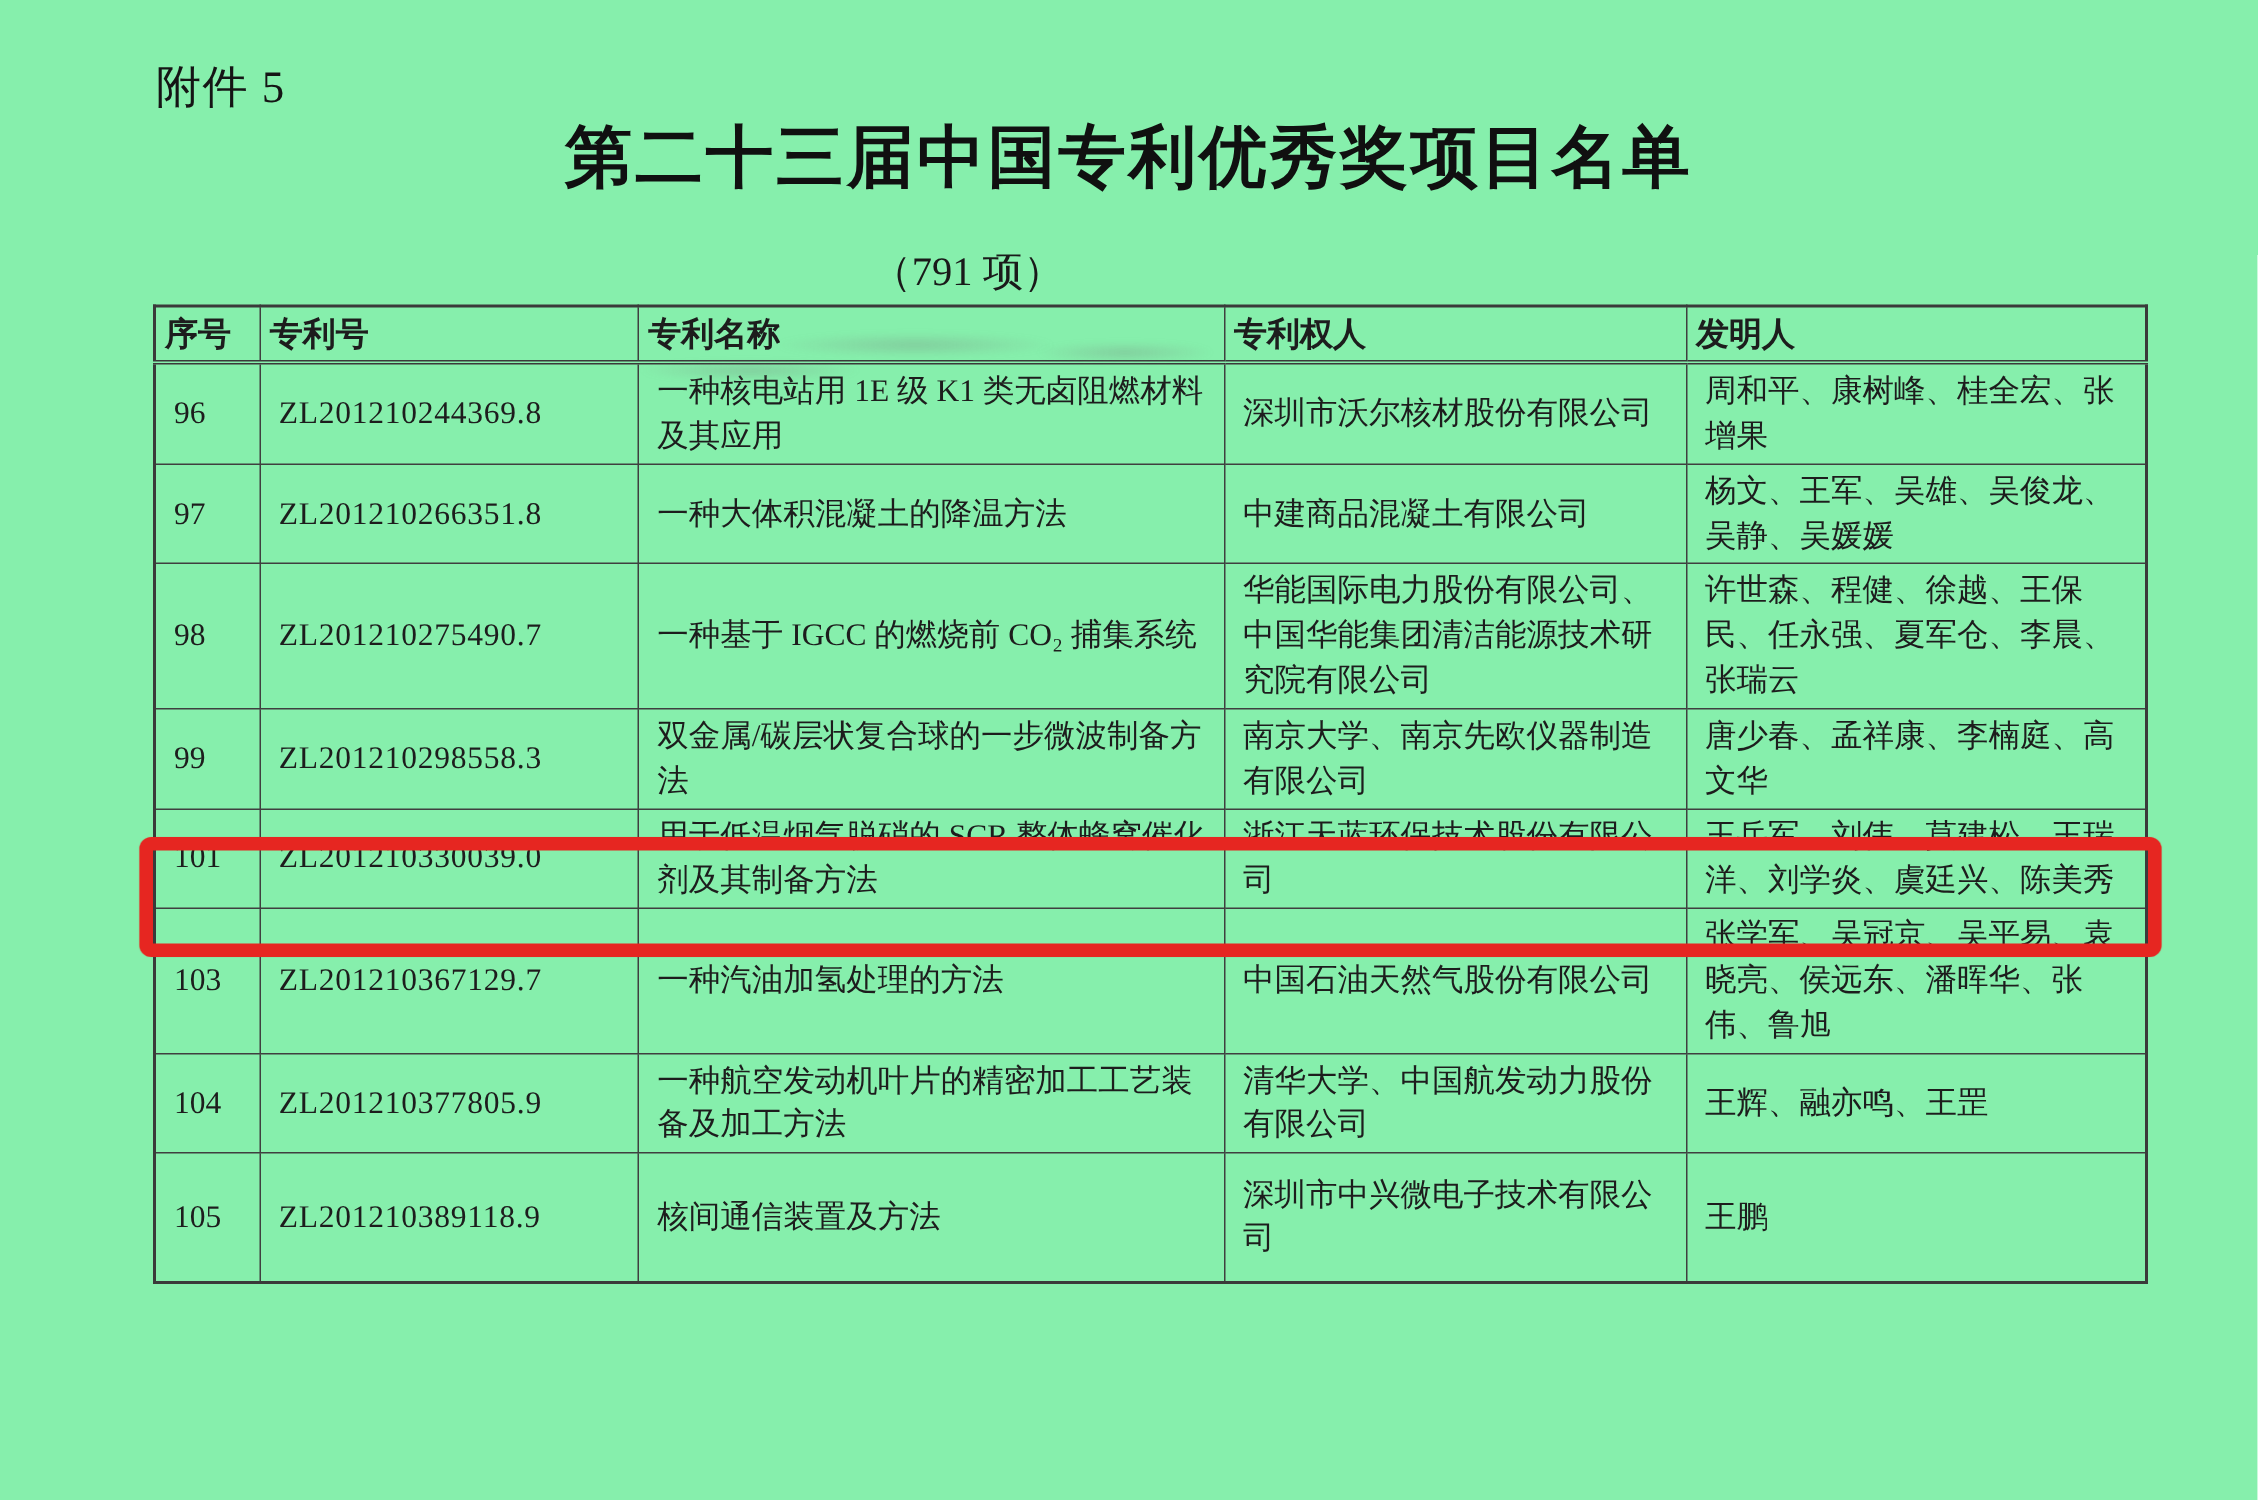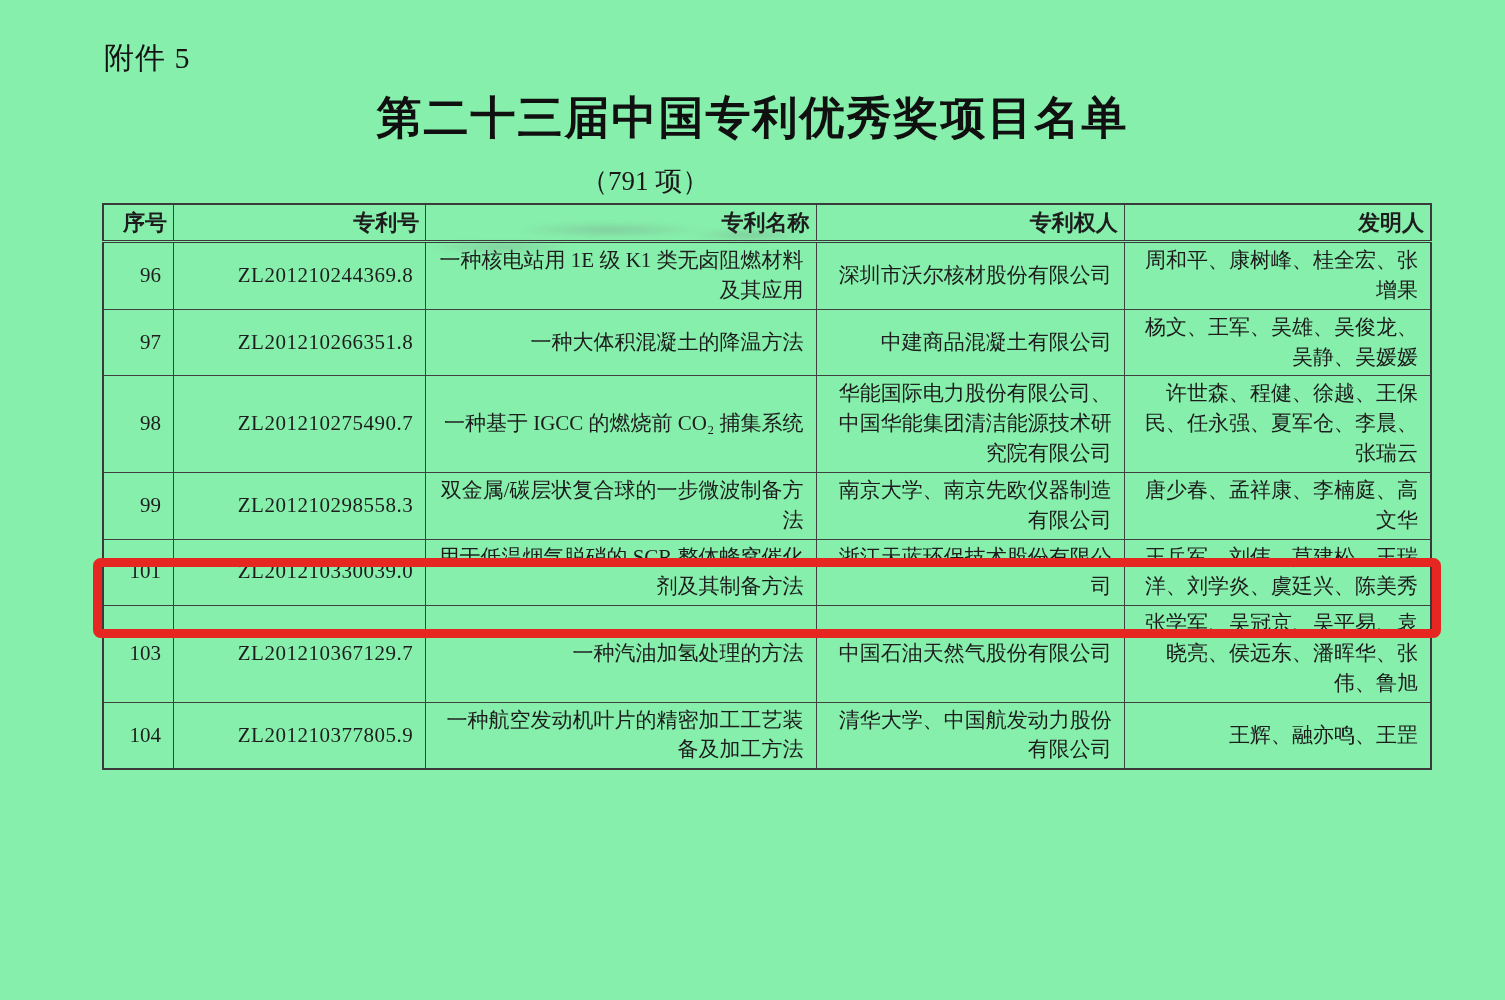--- a/index.html
+++ b/index.html
@@ -22,21 +22,21 @@
     position: absolute;
     left: 104px;
     top: 38px;
     font-size: 30px;
     letter-spacing: 1px;
     color: #151515;
   }
   .doc-title {
     position: absolute;
     left: 0;
-    top: 88px;
+    top: 75px;
     width: 1505px;
     text-align: center;
     font-size: 45px;
     font-weight: bold;
     letter-spacing: 2px;
     color: #101010;
   }
   .doc-subtitle {
     position: absolute;
     left: 0;
@@ -53,21 +53,21 @@
     width: 1330px;
   }
   table.patent-table {
     width: 100%;
     border-collapse: collapse;
     table-layout: fixed;
     border: 2px solid #3a3a3a;
   }
   .patent-table th, .patent-table td {
     border: 1.5px solid #3f3f3f;
-    text-align: right;
+    text-align: left;
     vertical-align: middle;
     padding: 3px 12px;
     font-size: 21px;
     line-height: 1.42;
     color: #1d1d1d;
     word-break: break-word;
   }
   .patent-table th {
     font-size: 22px;
     font-weight: bold;
@@ -185,20 +185,27 @@
           <td>中国石油天然气股份有限公司</td>
           <td>张学军、吴冠京、吴平易、袁晓亮、侯远东、潘晖华、张伟、鲁旭</td>
         </tr>
         <tr>
           <td>104</td>
           <td class="cell-patno">ZL201210377805.9</td>
           <td>一种航空发动机叶片的精密加工工艺装备及加工方法</td>
           <td>清华大学、中国航发动力股份有限公司</td>
           <td>王辉、融亦鸣、王罡</td>
         </tr>
+        <tr>
+          <td>105</td>
+          <td class="cell-patno">ZL201210389118.9</td>
+          <td>核间通信装置及方法</td>
+          <td>深圳市中兴微电子技术有限公司</td>
+          <td>王鹏</td>
+        </tr>
       </tbody>
     </table>
 
     <div class="highlight-box"></div>
   </div>
 
   <div class="scan-artifact artifact-1"></div>
   <div class="scan-artifact artifact-2"></div>
   <div class="scan-artifact artifact-3"></div>
 

